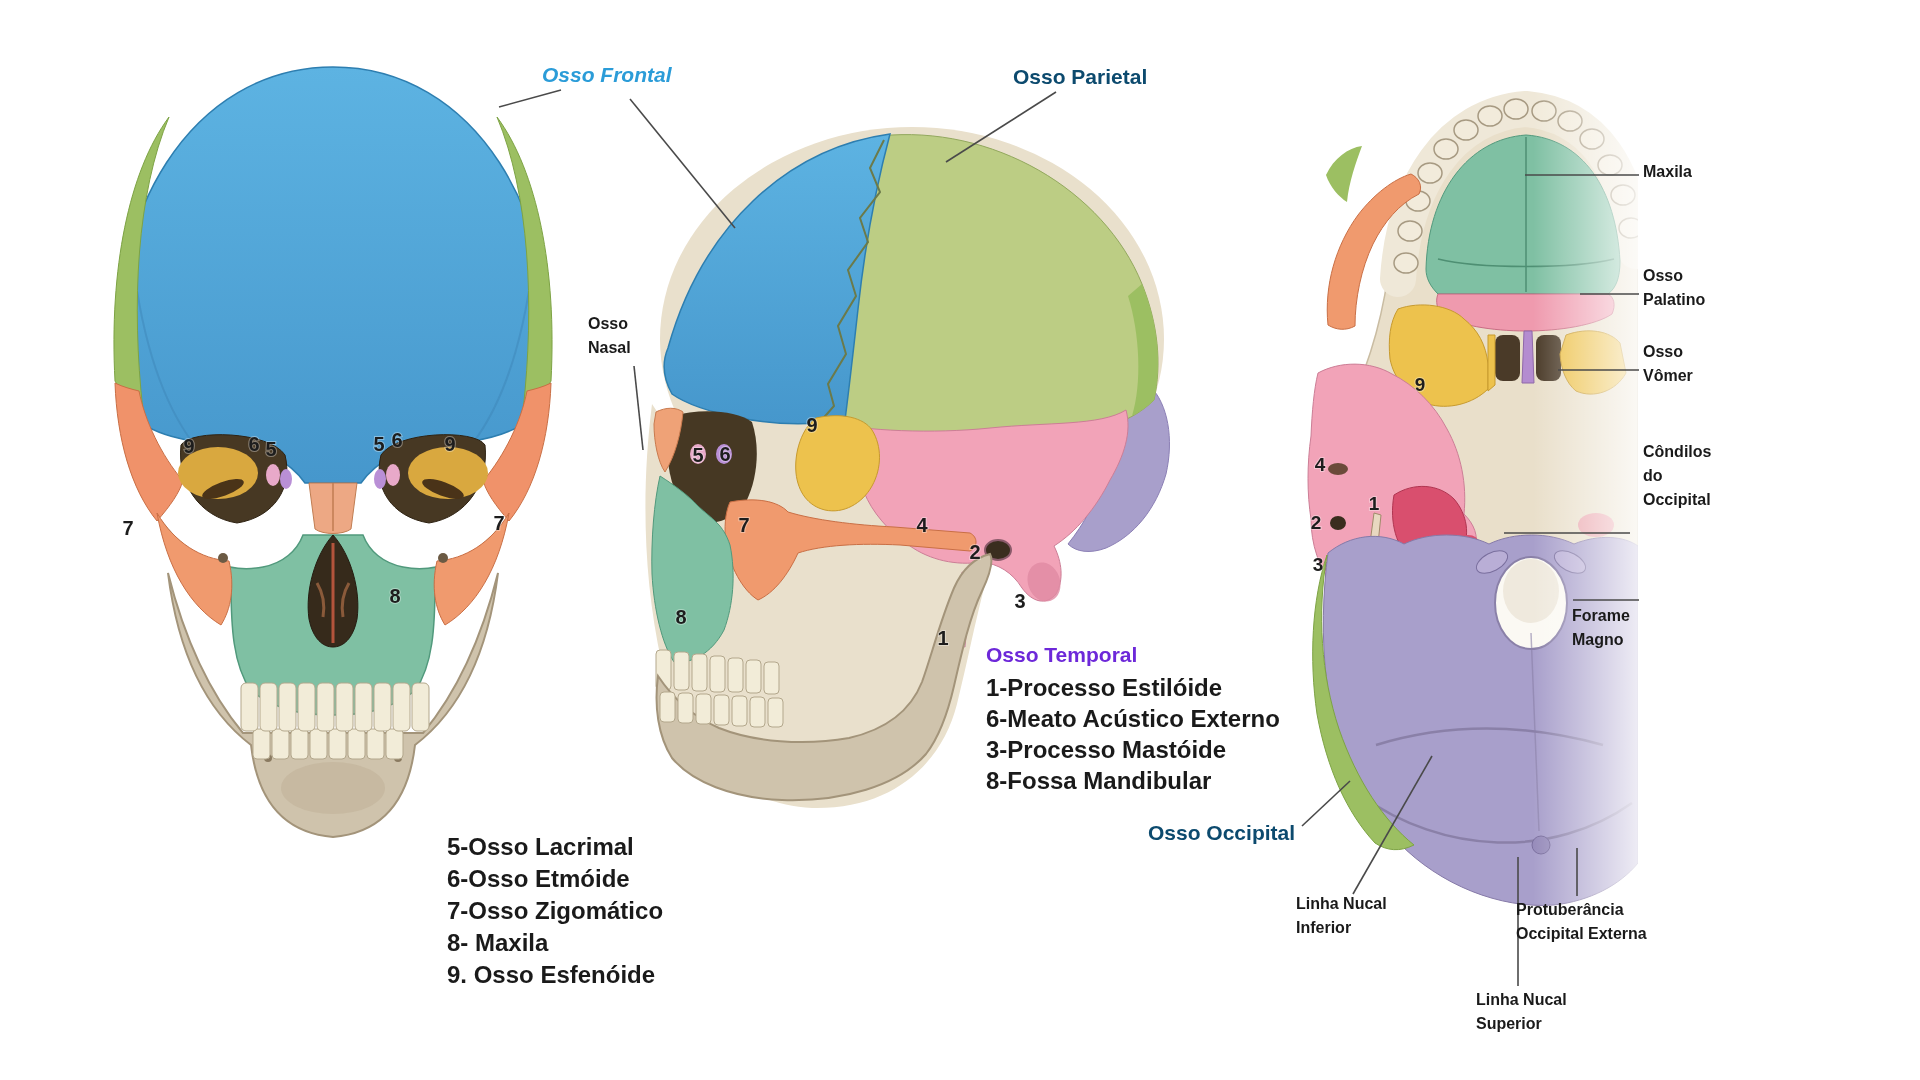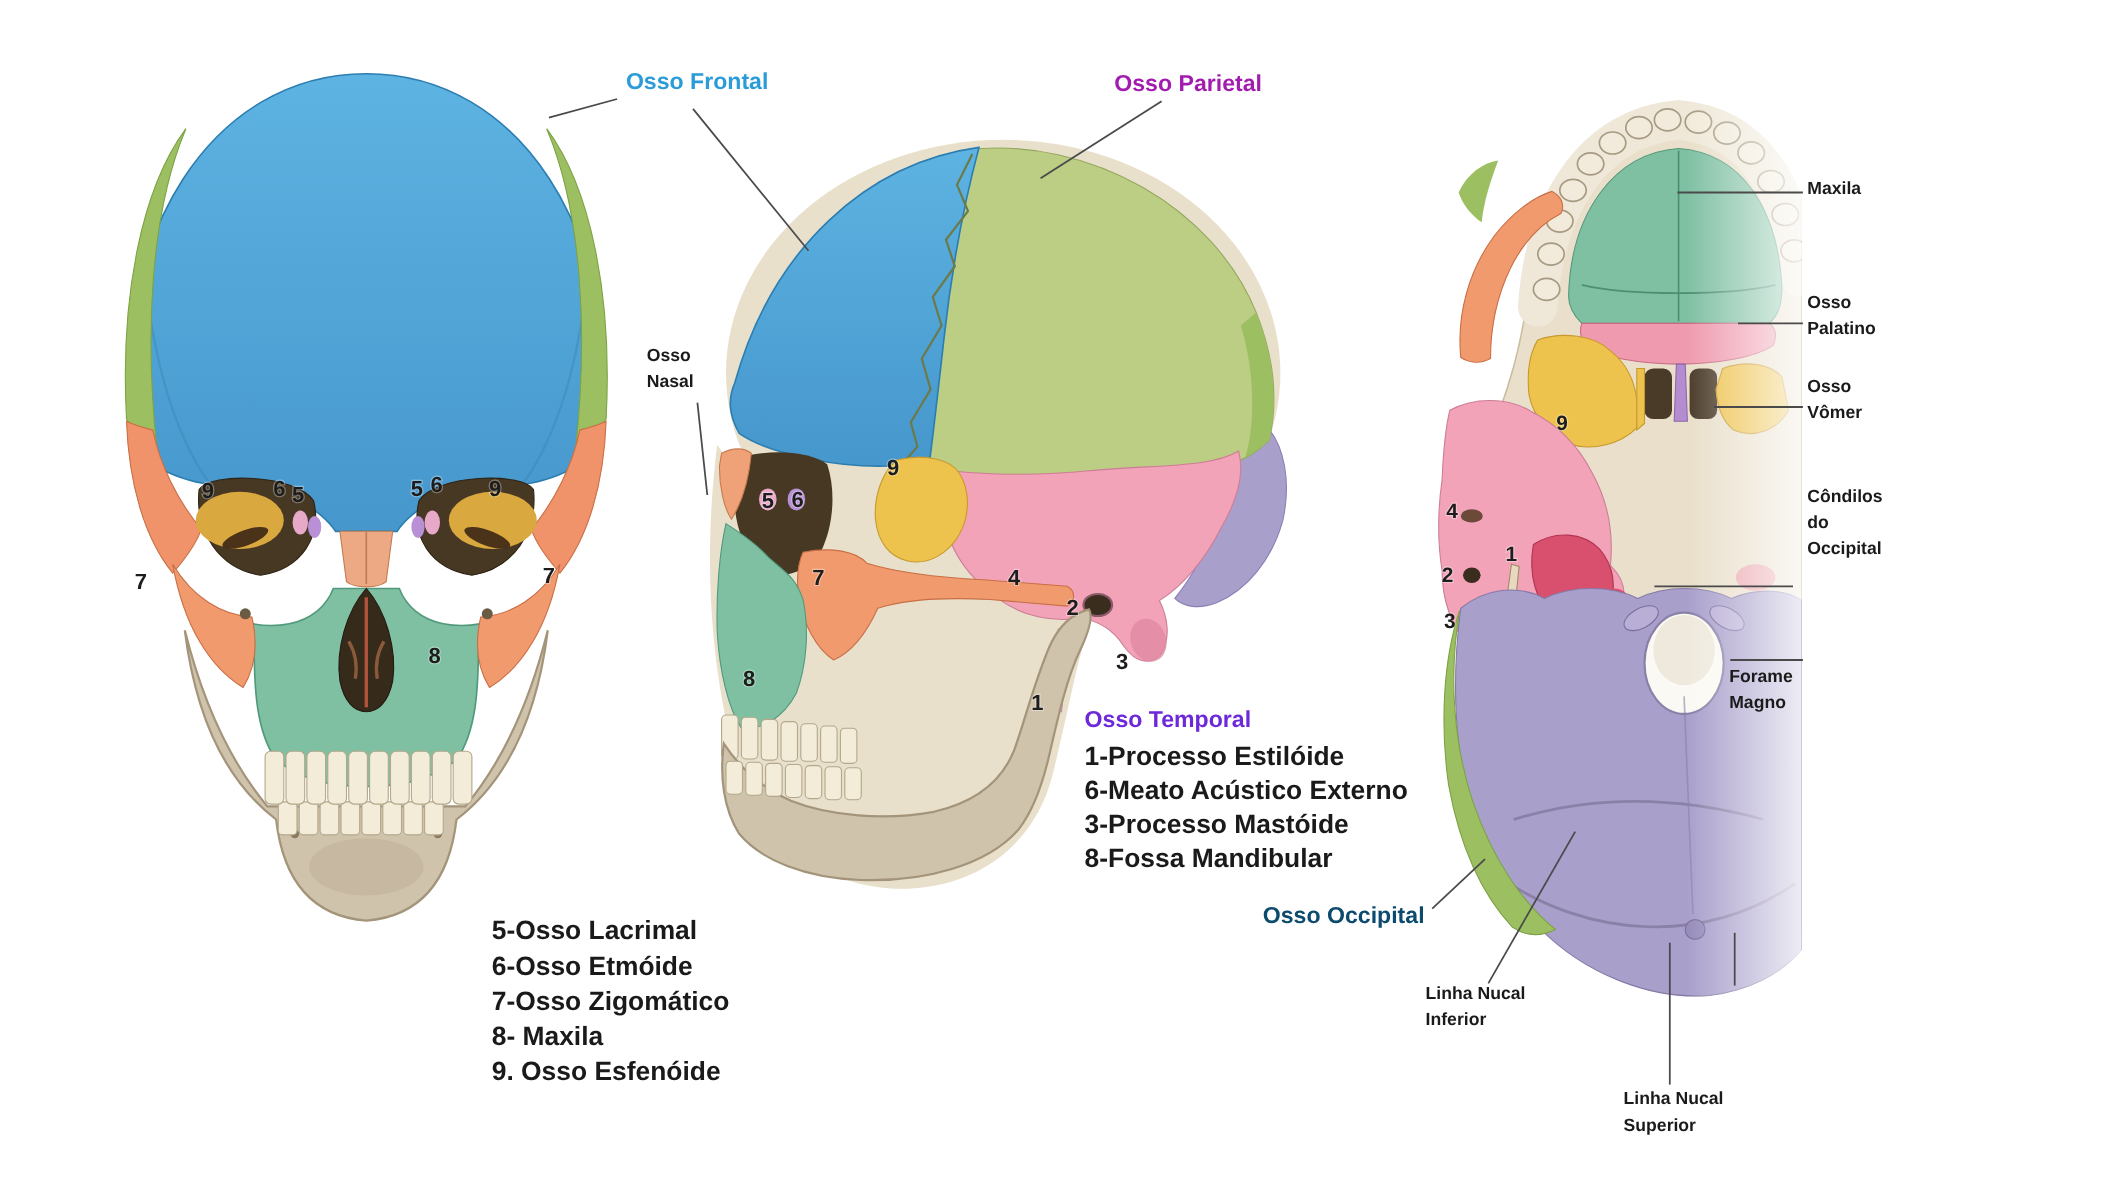--- a/index.html
+++ b/index.html
@@ -2,21 +2,21 @@
 <html><head>
 <meta charset="utf-8">
 <style>
   html,body{margin:0;padding:0;background:#fff;}
   .canvas{position:relative;width:1920px;height:1080px;background:#ffffff;overflow:hidden;
           font-family:"Liberation Sans",sans-serif;color:#1a1a1a;}
   .skull{position:absolute;}
   .lbl{position:absolute;font-size:16px;font-weight:600;line-height:1.5;white-space:pre-line;}
   .title{font-size:21px;font-weight:700;line-height:1.2;white-space:nowrap;}
   .c-frontal{color:#2b9cd8;}
-  .c-parietal{color:#a21caf;}
+  .c-parietal{color:#0c4a6e;}
   .c-temporal{color:#6d28d9;}
   .c-occipital{color:#0c4a6e;}
   .legend{position:absolute;}
   .legend .item{font-size:24px;font-weight:600;line-height:32px;white-space:nowrap;}
   .legend .item.tight{line-height:31px;}
   .legend .ttl{margin-bottom:5px;}
   svg text.num{font-size:20px;font-weight:bold;fill:#1d1d1d;text-anchor:middle;
                paint-order:stroke;stroke:rgba(255,255,255,0.35);stroke-width:2px;}
   .overlay{position:absolute;left:0;top:0;pointer-events:none;}
 </style>
@@ -278,21 +278,21 @@
     <line x1="1580" y1="294" x2="1639" y2="294"></line>
     <line x1="1558" y1="370" x2="1639" y2="370"></line>
     <line x1="1504" y1="533" x2="1630" y2="533"></line>
     <line x1="1573" y1="600" x2="1639" y2="600"></line>
     <line x1="1302" y1="826" x2="1350" y2="781"></line>
     <line x1="1353" y1="894" x2="1432" y2="756"></line>
     <line x1="1518" y1="986" x2="1518" y2="857"></line>
     <line x1="1577" y1="896" x2="1577" y2="848"></line>
   </svg>
 
-  <div class="lbl title c-frontal" style="left:569px;top:62px;">Osso Frontal</div>
+  <div class="lbl title c-frontal" style="left:542px;top:62px;font-style:italic;">Osso Frontal</div>
 
   <div class="lbl title c-parietal" style="left:1013px;top:64px;">Osso Parietal</div>
 
   <div class="lbl" style="left:588px;top:312px;">Osso
 Nasal</div>
 
   <div class="lbl" style="left:1643px;top:160px;">Maxila</div>
 
   <div class="lbl" style="left:1643px;top:264px;">Osso
 Palatino</div>
@@ -308,20 +308,22 @@
 Magno</div>
 
   <div class="lbl title c-occipital" style="left:1148px;top:820px;">Osso Occipital</div>
 
   <div class="lbl" style="left:1296px;top:892px;">Linha Nucal
 Inferior</div>
 
   <div class="lbl" style="left:1476px;top:988px;">Linha Nucal
 Superior</div>
 
+  <div class="lbl" style="left:1516px;top:898px;">Protuberância
+Occipital Externa</div>
 
   <div class="legend" style="left:986px;top:642px;">
     <div class="title c-temporal ttl">Osso Temporal</div>
     <div class="item tight">1-Processo Estilóide</div>
     <div class="item tight">6-Meato Acústico Externo</div>
     <div class="item tight">3-Processo Mastóide</div>
     <div class="item tight">8-Fossa Mandibular</div>
   </div>
 
   <div class="legend" style="left:447px;top:831px;">

